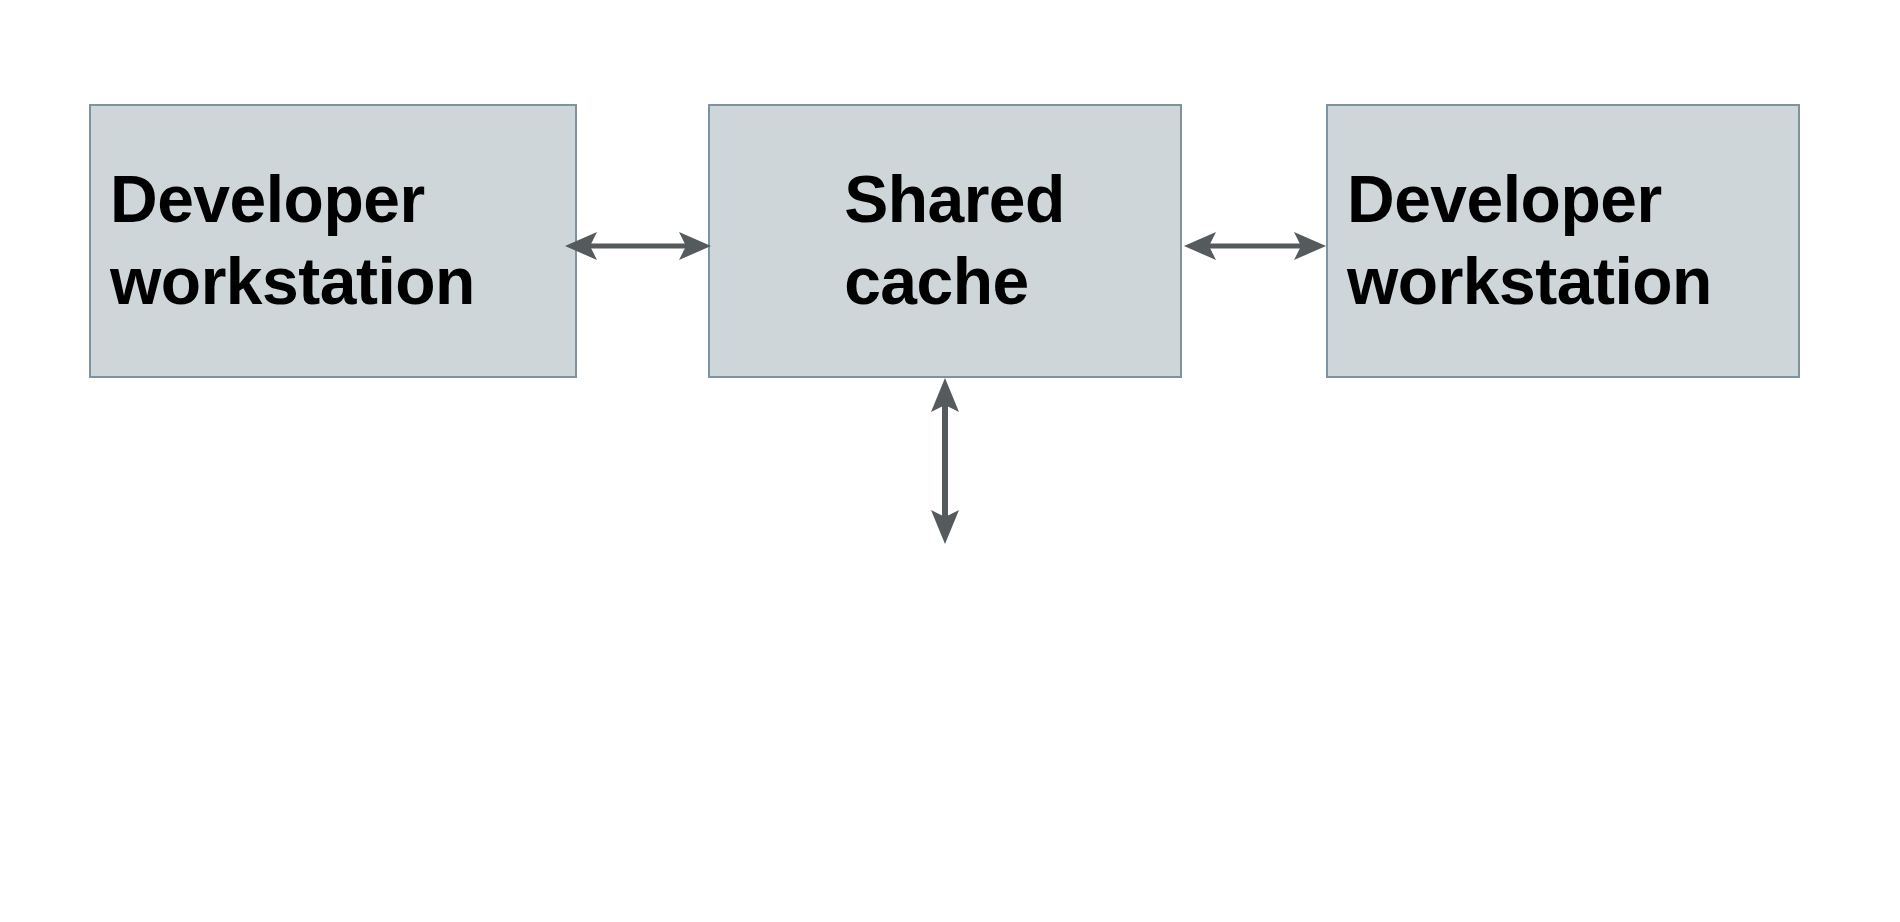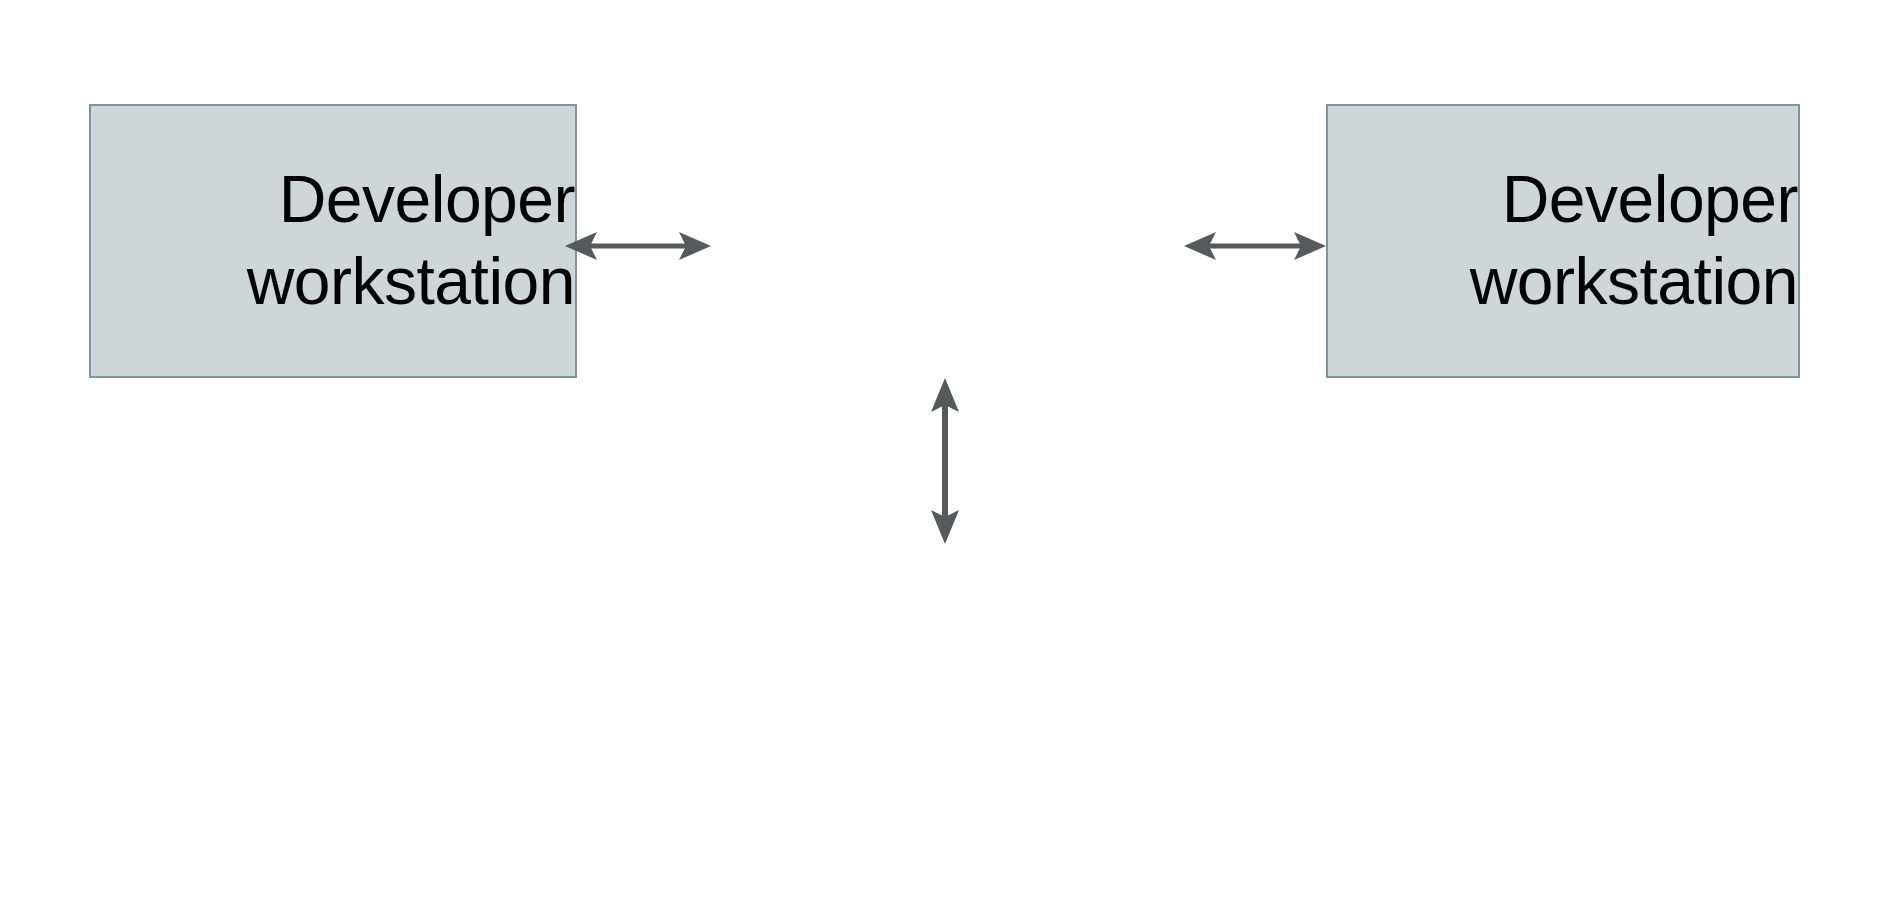--- a/index.html
+++ b/index.html
@@ -23,23 +23,23 @@
     background: #ced6d9;
     border: 2px solid #7d939f;
     display: flex;
     align-items: center;
     justify-content: center;
   }
   .node-label {
     font-family: "Liberation Sans", sans-serif;
     font-size: 66px;
     line-height: 1.24;
-    font-weight: 400;
+    font-weight: 700;
     color: #000000;
-    text-align: right;
+    text-align: left;
     letter-spacing: -0.5px;
     white-space: pre-line;
     user-select: none;
     padding-left: 19px;
   }
   
   .node-label.wide {
     width: 520px;
   }
   .node-label.wide-right {
@@ -57,20 +57,24 @@
 </head>
 <body>
 
 <div id="canvas">
 
   <div class="node" id="node-dev-left" style="left:89px; top:104px; width:488px; height:274px;">
     <span class="node-label wide">Developer
 workstation</span>
   </div>
 
+  <div class="node" id="node-shared-cache" style="left:708px; top:104px; width:474px; height:274px;">
+    <span class="node-label">Shared
+cache</span>
+  </div>
 
   <div class="node" id="node-dev-right" style="left:1326px; top:104px; width:474px; height:274px;">
     <span class="node-label wide-right">Developer
 workstation</span>
   </div>
 
 
   <div class="edge" style="left:563px; top:225px; width:150px; height:42px;">
     <svg width="150" height="42" viewBox="0 0 150 42">
       <line x1="22" y1="21" x2="128" y2="21" stroke="#555a5c" stroke-width="5"></line>

